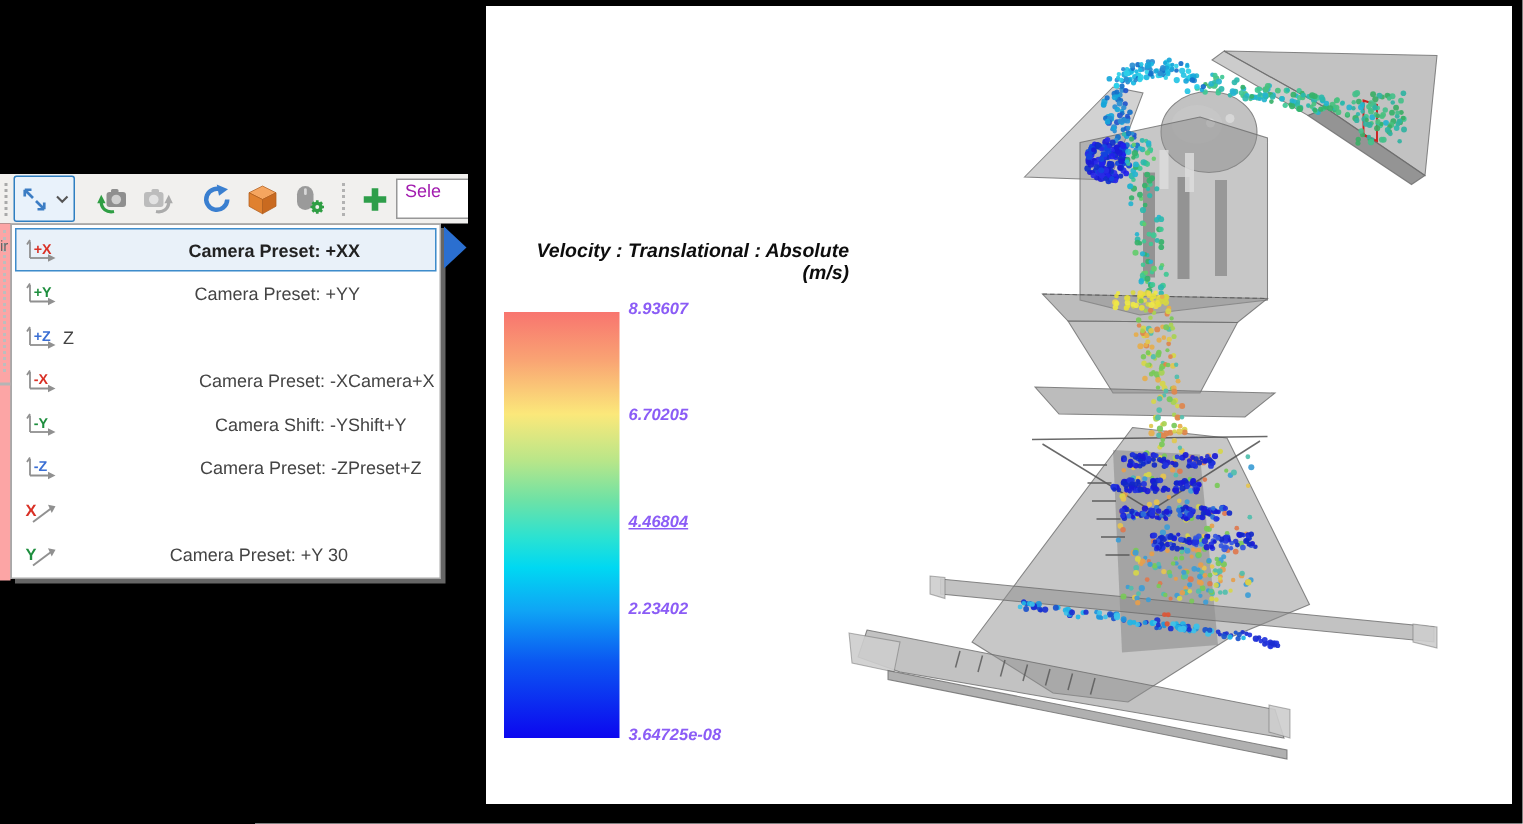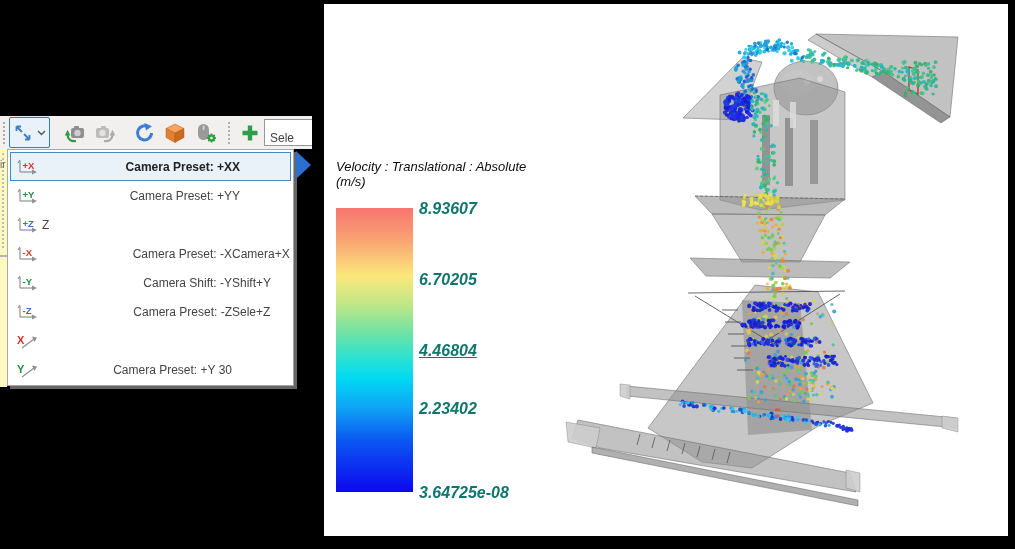--- a/index.html
+++ b/index.html
@@ -12,26 +12,26 @@
     position:absolute;left:0;top:116px;width:312px;height:33px;
     background:#f1f0ee;display:flex;align-items:center;
     padding-left:2px;box-sizing:border-box;overflow:hidden;
   }
   .tb-grip{height:22px;border-left:2px dotted #a9a9a9;margin:0 4px 0 1px;}
   .tb-btn{height:29px;display:flex;align-items:center;justify-content:center;padding:0 3px;border:1px solid transparent;border-radius:2px;}
   .tb-btn.active{border:1px solid #2f7fc1;background:#e9f2fb;}
   .tb-sep{width:1px;height:24px;background:#c9c9c9;margin:0 5px;}
   .tb-sep-dot{height:22px;border-left:2px dotted #b2b2b2;margin:0 6px;}
   .tb-select{
-    height:27px;background:#fff;border:1px solid #979797;font-size:12px;color:#404040;
-    display:flex;align-items:flex-end;padding:0 5px;min-width:60px;box-sizing:border-box;
+    height:27px;background:#fff;border:1px solid #979797;font-size:12px;color:#a21caf;
+    display:flex;align-items:flex-start;padding:0 5px;min-width:60px;box-sizing:border-box;
   }
   .chev{margin-left:4px;}
 
-  .left-strip{position:absolute;left:0;top:149px;width:7px;height:238px;background:#fef9c3;overflow:hidden;}
+  .left-strip{position:absolute;left:0;top:149px;width:7px;height:238px;background:#fca5a5;overflow:hidden;}
   .left-strip .grip2{position:absolute;left:2px;top:4px;height:95px;border-left:2px dotted #bdbdbd;}
   .left-strip .frag{position:absolute;left:0px;top:10px;font-size:10px;color:#666;}
   .left-strip .hline{position:absolute;left:0;top:106px;width:7px;height:2px;background:#b5b5b5;}
 
   .menu{
     position:absolute;left:7px;top:149px;width:287px;height:237px;background:#fff;
     border:1px solid #a8a8a8;box-sizing:border-box;padding-top:2px;
     box-shadow:3px 3px 0 rgba(185,185,185,.55);
   }
   .menu-row{
@@ -46,25 +46,25 @@
   .pop-arrow{
     position:absolute;left:296px;top:151px;width:0;height:0;
     border-top:14px solid transparent;border-bottom:14px solid transparent;
     border-left:15px solid #2b6fd0;
   }
 
   
   .viewport{position:absolute;left:324px;top:4px;width:684px;height:532px;background:#fff;}
   .legend-title{
     position:absolute;left:12px;top:155px;width:230px;
-    font-size:13px;font-weight:normal;font-style:italic;color:#0d0d0d;line-height:15px;
+    font-size:13px;font-weight:bold;font-style:italic;color:#0d0d0d;line-height:15px;text-align:right;
   }
   .colorbar{position:absolute;left:12px;top:204px;width:77px;height:284px;}
   .tick{
-    position:absolute;left:95px;font-size:16px;font-weight:bold;font-style:italic;color:#0f766e;
+    position:absolute;left:95px;font-size:11px;font-weight:bold;font-style:italic;color:#8b5cf6;
     white-space:nowrap;
   }
   .scene{position:absolute;left:0;top:0;}
 </style>
 </head>
 <body>
 
 <div class="toolbar">
   <div class="tb-grip"></div>
 
@@ -231,21 +231,21 @@
           <g stroke="#909090" stroke-width="1.2" fill="none">
             <line x1="4" y1="3" x2="4" y2="14"></line>
             <line x1="4" y1="14" x2="16" y2="14"></line>
             <line x1="2" y1="5" x2="4" y2="2"></line>
           </g>
           <polygon points="16,11.5 21,14 16,16.5" fill="#909090"></polygon>
           <text x="6.5" y="11" font-size="9.5" font-weight="bold" fill="#3b6fd4" font-family="Liberation Sans,sans-serif">-Z</text>
         </svg>
       </span>
       <span class="mi-label">Camera Preset: -Z</span>
-      <span class="mi-short">Sele+Z</span>
+      <span class="mi-short">Preset+Z</span>
     </div>
     <div class="menu-row">
       <span class="mi-icon">
         <svg width="22" height="18" viewBox="0 0 22 18">
           <text x="1" y="12" font-size="11" font-weight="bold" fill="#d93025" font-family="Liberation Sans,sans-serif">X</text>
           <line x1="6" y1="16" x2="18" y2="7" stroke="#909090" stroke-width="1.3"></line>
           <polygon points="16,4.5 21,5.5 18.5,10" fill="#909090"></polygon>
         </svg>
       </span>
       <span class="mi-short"></span>

